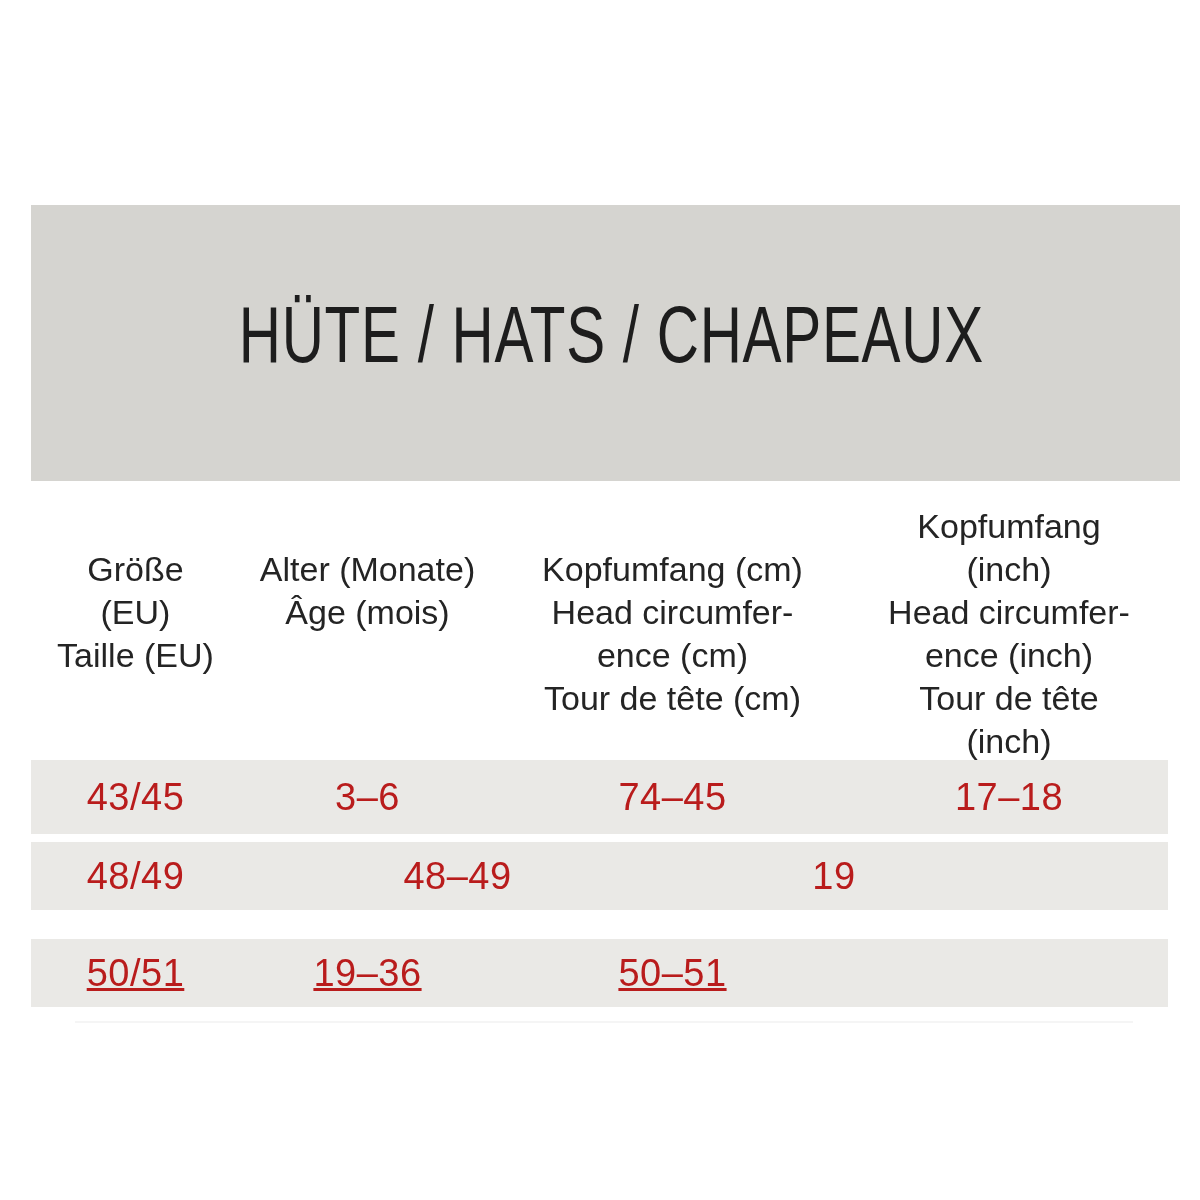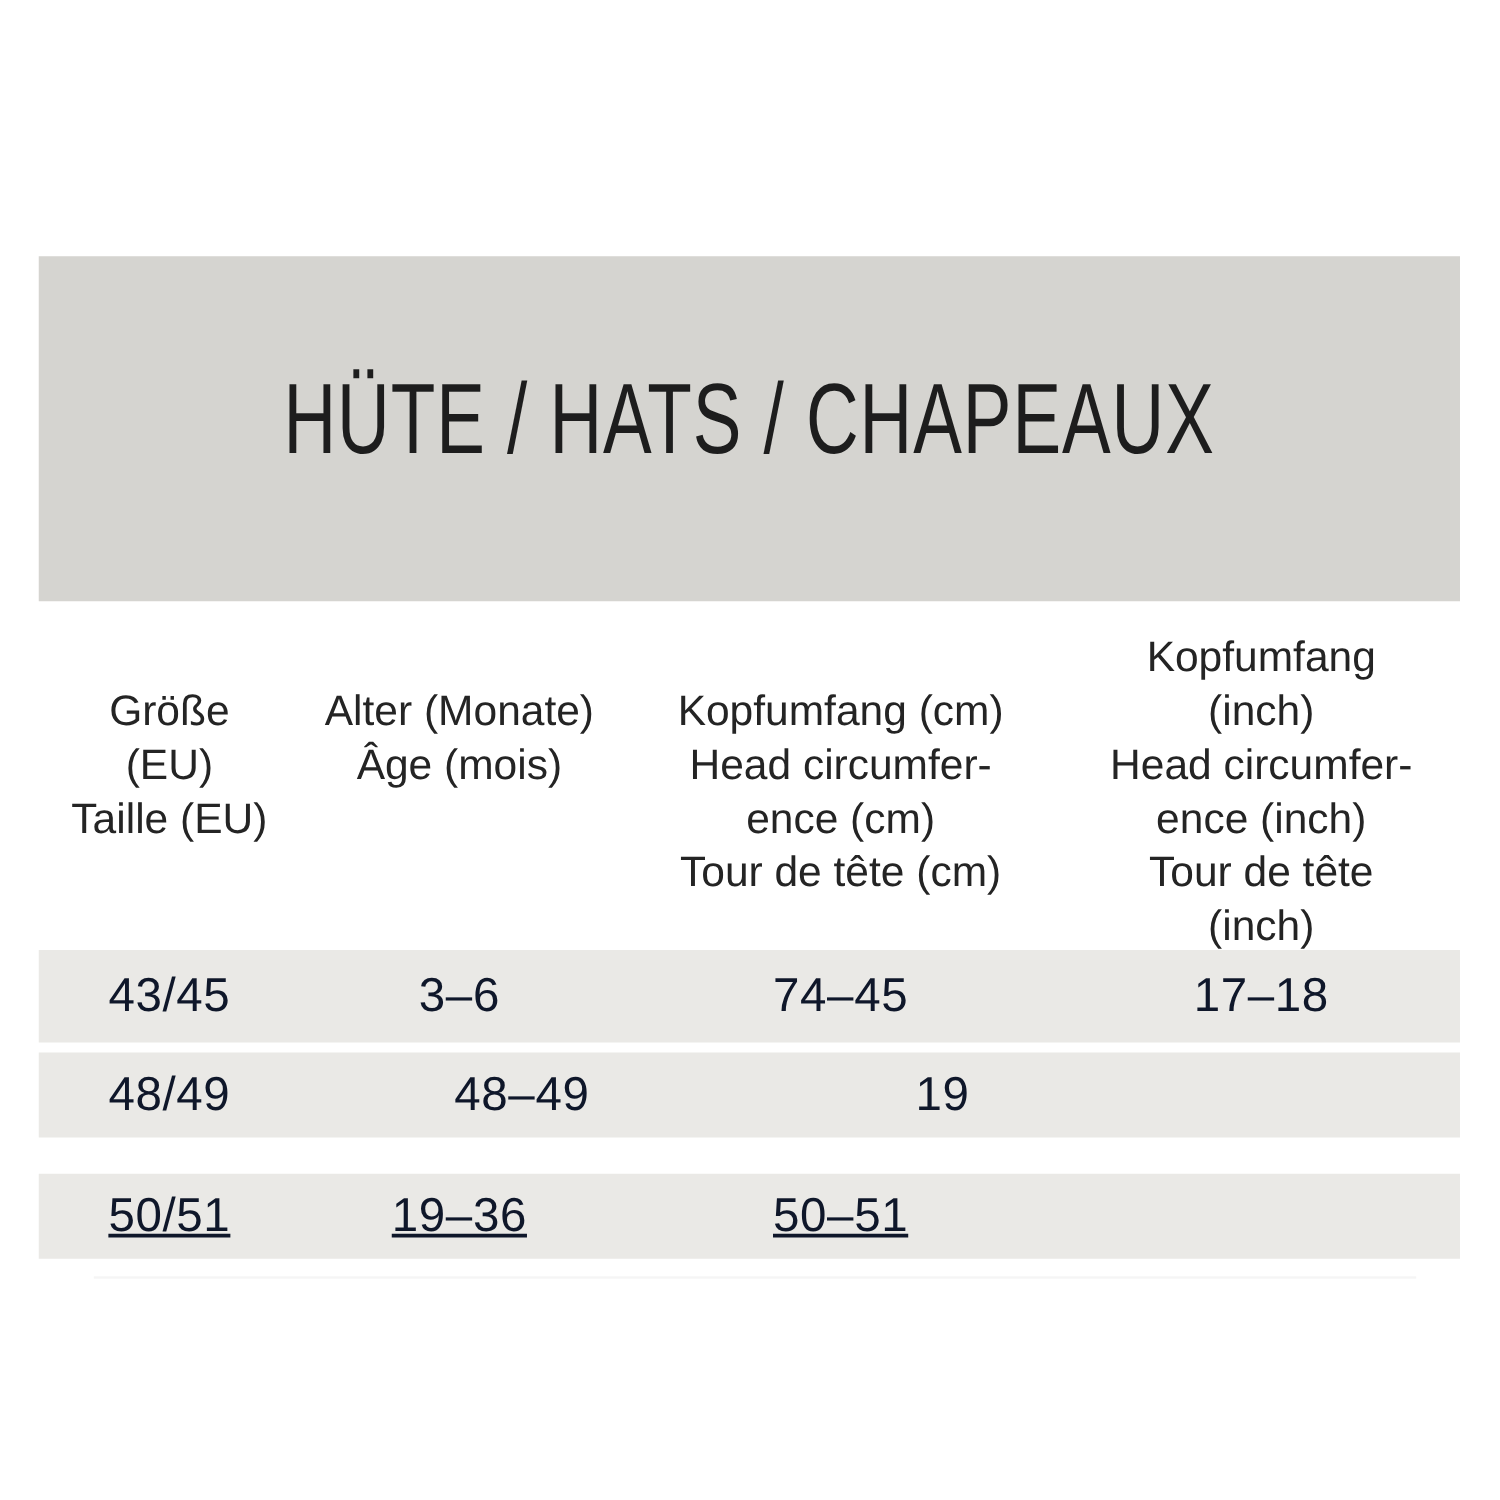--- a/index.html
+++ b/index.html
@@ -15,20 +15,21 @@
   .banner {
     position: absolute;
     left: 31px;
     top: 205px;
     width: 1137px;
     height: 276px;
     background: #d5d4d0;
     display: flex;
     align-items: center;
     justify-content: center;
+    padding-left: 12px;
   }
   .title {
     position: relative;
     top: -8px;
     font-size: 80px;
     font-weight: 400;
     color: #1d1d1d;
     white-space: nowrap;
     letter-spacing: 1px;
     transform: scaleX(0.73);
@@ -53,24 +54,24 @@
   .c4 { width: 318px; }
   .data-row {
     position: absolute;
     left: 31px;
     width: 1137px;
     background: #eae9e6;
     display: flex;
     align-items: center;
     text-align: center;
     font-size: 38px;
-    color: #0f172a;
+    color: #b91c1c;
   }
   .r1 { top: 760px; height: 74px; }
-  .r2 { top: 842px; height: 68px; }
+  .r2 { top: 842px; height: 68px; gap: 40px; }
   .r3 { top: 939px; height: 68px; text-decoration: underline; }
   .dcell { box-sizing: border-box; letter-spacing: 0.5px; }
   .hairline {
     position: absolute;
     left: 75px;
     top: 1021px;
     width: 1058px;
     height: 2px;
     background: rgba(0,0,0,0.04);
   }

